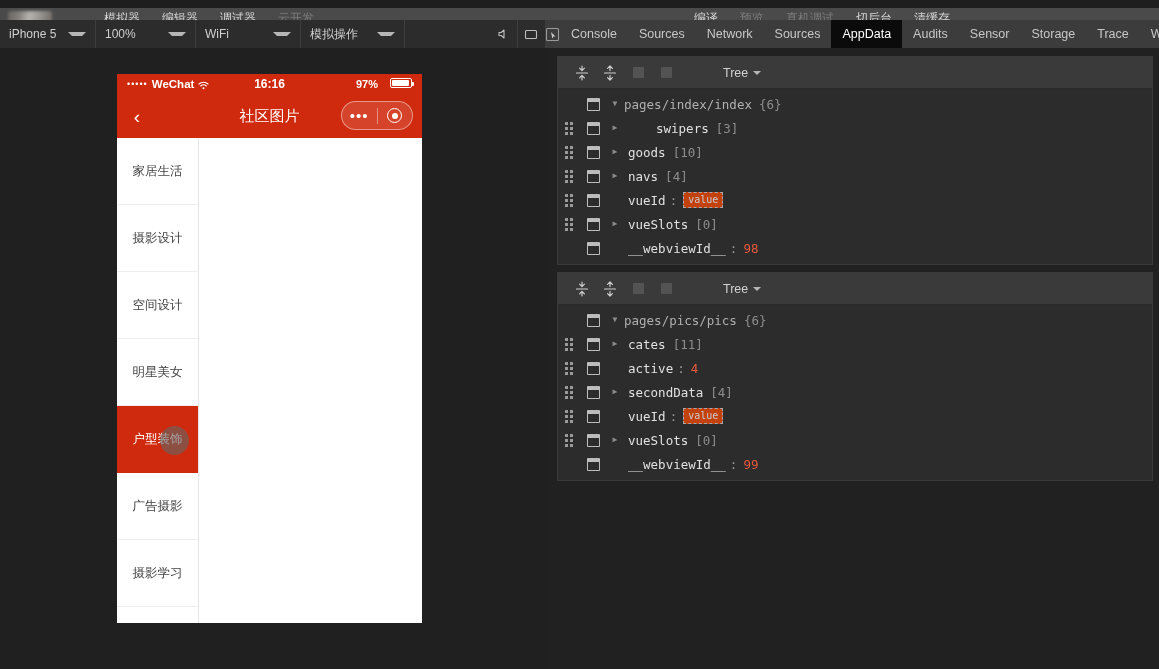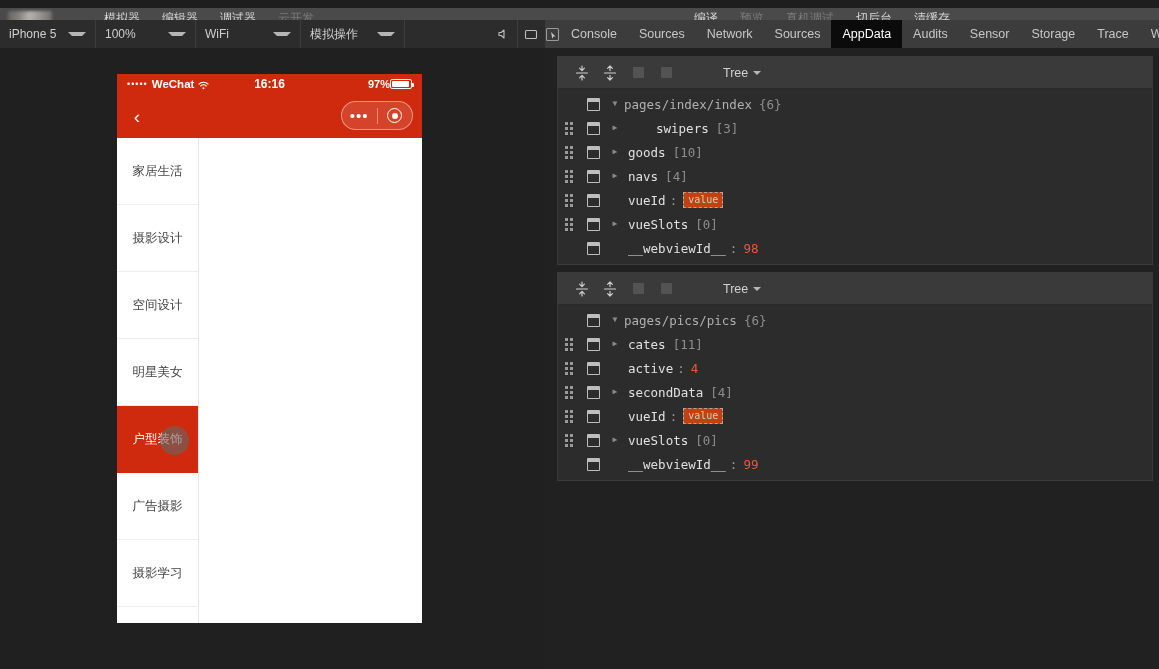--- a/index.html
+++ b/index.html
@@ -71,21 +71,21 @@
     font-size: 11px; position: relative;
   }
   .sb-left { display: flex; align-items: center; gap: 4px; }
   .dots { letter-spacing: 1px; font-size: 9px; }
   .carrier { font-size: 11.5px; font-weight: 600; }
   .wifi-ico { display: inline-block; width: 10px; height: 9px; position: relative; }
   .sb-time {
     position: absolute; left: 0; right: 0; text-align: center;
     font-size: 12px; font-weight: 600; pointer-events: none;
   }
-  .sb-right { margin-left: auto; display: flex; align-items: center; gap: 0; }
+  .sb-right { margin-left: auto; display: flex; align-items: flex-start; gap: 12px; }
   .battpct { font-size: 11px; font-weight: 600; }
   .batt {
     width: 22px; height: 10px; border: 1px solid #fff; border-radius: 2px;
     position: relative; padding: 1px;
   }
   .batt::after {
     content: ""; position: absolute; right: -3px; top: 3px; width: 2px; height: 4px;
     background: #fff; border-radius: 0 1px 1px 0;
   }
   .batt i { display: block; height: 100%; width: 97%; background: #fff; border-radius: 1px; }
@@ -262,20 +262,21 @@
         <div class="sb-right">
           <span class="battpct">97%</span>
           <span class="batt">
               <i></i>
             </span>
         </div>
       </div>
 
       <div class="navbar">
         <div class="nav-back">‹</div>
+        <div class="nav-title">社区图片</div>
         <div class="capsule">
           <span class="cdots">•••</span>
           <span class="cdiv"></span>
           <span class="ctarget">
               <span>
                 <i></i>
               </span>
             </span>
         </div>
       </div>

